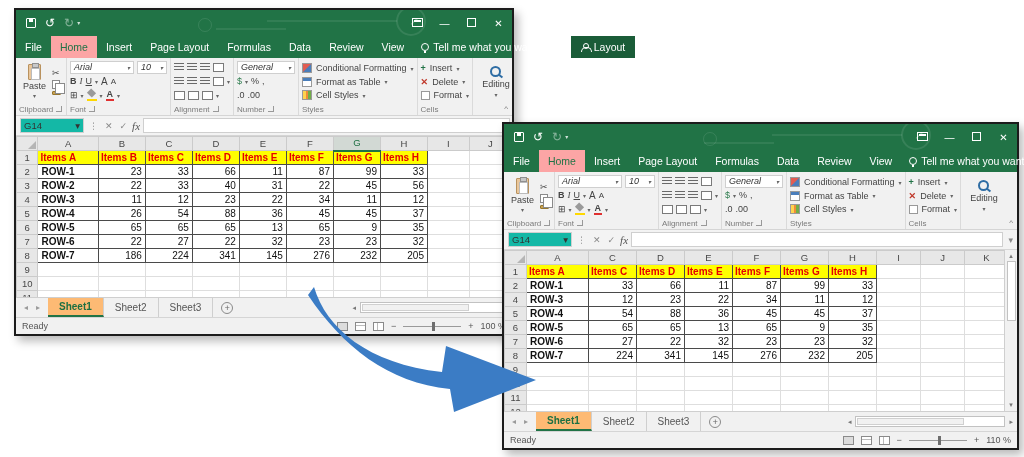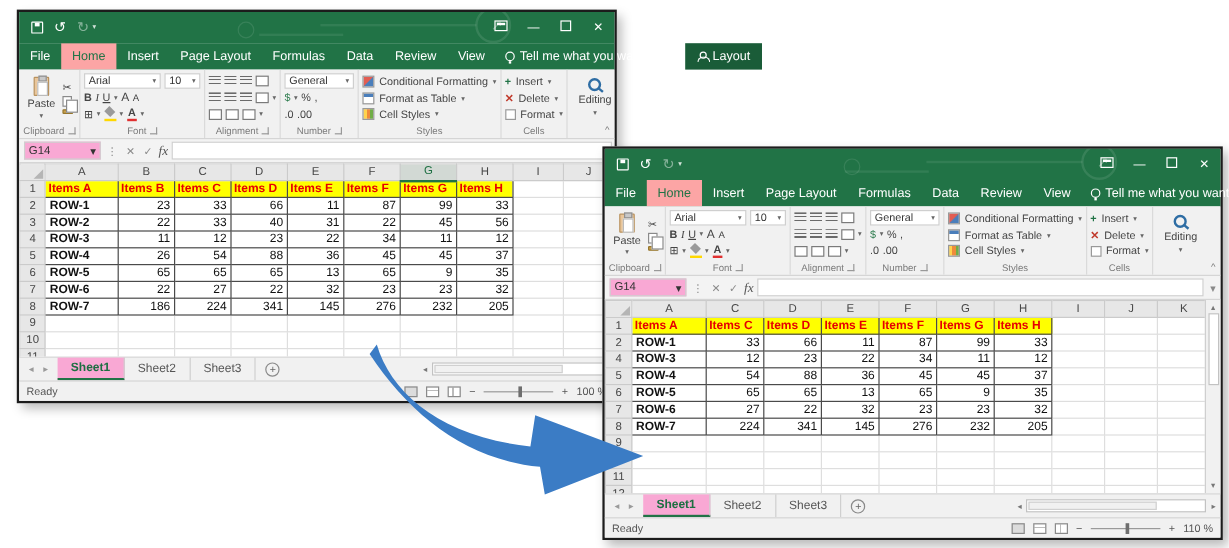--- a/index.html
+++ b/index.html
@@ -46,34 +46,34 @@
   .share { margin-left:auto; display:flex; align-items:center; gap:4px; padding:0 10px; background:#1a5c38; white-space:nowrap; }
   .person { display:inline-block; width:9px; height:9px; position:relative; }
   .person:before { content:""; position:absolute; left:2.5px; top:0; width:4px; height:4px; border:1px solid #fff; border-radius:50%; }
   .person:after { content:""; position:absolute; left:0; bottom:0; width:9px; height:4px; border:1px solid #fff; border-bottom:none; border-radius:5px 5px 0 0; }
 
   
   .ribbon { height:58px; flex:0 0 58px; background:#f1f1f1; border-bottom:1px solid #d5d5d5;
     display:flex; font-size:9px; color:#444; position:relative; overflow:hidden; }
   .rgroup { display:flex; flex-direction:column; border-right:1px solid #dadada; padding:2px 3px 0 3px; }
   .rbody { flex:1; display:flex; }
-  .glabel { height:12px; display:flex; align-items:center; justify-content:center; gap:3px;
+  .glabel { height:12px; display:flex; align-items:center; justify-content:flex-start; gap:3px;
     color:#7b7b7b; font-size:8px; }
   .dl { width:6px; height:6px; border-right:1px solid #999; border-bottom:1px solid #999; position:relative; }
   .bigbtn { display:flex; flex-direction:column; align-items:center; justify-content:center; gap:1px; padding:0 4px; }
   .clipicon { width:13px; height:16px; background:#e9c69b; border:1px solid #b9925e; border-radius:1px; position:relative; }
   .clipicon:before { content:""; position:absolute; left:3px; top:-2px; width:5px; height:3px; background:#c8c8c8; border:1px solid #909090; }
   .clipicon:after { content:""; position:absolute; left:2px; top:3px; width:7px; height:10px; background:#fff; border:1px solid #bbb; }
   .smcol { display:flex; flex-direction:column; justify-content:center; gap:2px; padding:0 2px; font-size:9px; }
   .cpyicon { display:inline-block; width:8px; height:9px; border:1px solid #8a8a8a; background:#fff; position:relative; }
   .cpyicon:before { content:""; position:absolute; left:2px; top:2px; width:8px; height:9px; border:1px solid #8a8a8a; background:#fff; }
   .brushicon { display:inline-block; width:9px; height:4px; background:#caa14e; border:1px solid #96772f; border-radius:1px; }
   .frow { display:flex; align-items:center; gap:3px; height:14px; }
   .combo { background:#fff; border:1px solid #cfcfcf; display:inline-flex; align-items:center;
-    justify-content:space-between; padding:0 3px; height:13px; font-size:9px; color:#333; }
+    justify-content:space-between; padding:0 3px; height:13px; font-size:9px; color:#333;font-style:italic; }
   .combo .dd { font-size:6px; color:#666; margin-left:3px; }
   .bld { font-weight:bold; } .itl { font-style:italic; font-family:"Liberation Serif",serif; } .und { text-decoration:underline; }
   .fcA { border-bottom:2px solid #e03030; padding:0 1px; font-weight:bold; }
   .fillic { display:inline-block; width:10px; height:10px; position:relative; }
   .fillic:before { content:""; position:absolute; left:1px; top:0; width:7px; height:6px; background:#9a9a9a; transform:rotate(45deg); }
   .fillic:after { content:""; position:absolute; left:0; bottom:-1px; width:10px; height:2.5px; background:#ffd800; }
   .tinydd { font-size:6px; color:#666; }
   .alico { display:inline-block; width:10px; height:8px;
     background:repeating-linear-gradient(to bottom, #6a6a6a 0 1px, transparent 1px 3px); }
   .albox { display:inline-block; width:11px; height:9px; border:1px solid #7a7a7a; background:#fff; font-size:7px; text-align:center; line-height:8px; color:#2e6da4; }
@@ -87,21 +87,21 @@
   .delicon { color:#c0392b; font-weight:bold; font-size:9px; }
   .fmticon { width:9px; height:9px; border:1px solid #999; background:#fff; }
   .editbig { display:flex; flex-direction:column; align-items:center; justify-content:center; gap:2px; padding:0 6px; }
   .mag { width:11px; height:11px; border:2px solid #2e6da4; border-radius:50%; position:relative; }
   .mag:after { content:""; position:absolute; width:5px; height:2px; background:#2e6da4; right:-4px; bottom:-2px; transform:rotate(40deg); }
   .collapse { position:absolute; right:4px; bottom:2px; color:#777; font-size:8px; }
 
   
   .fbar { height:20px; flex:0 0 20px; background:#f3f3f3; border-bottom:1px solid #d5d5d5;
     display:flex; align-items:center; padding:2px 2px 2px 4px; gap:3px; font-size:10px; color:#555; }
-  .namebox { width:64px; height:15px; background:#f9a8d4; border:1px solid #cfcfcf;
+  .namebox { width:64px; height:15px; background:#14b8a6; border:1px solid #cfcfcf;
     display:flex; align-items:center; justify-content:space-between; padding:0 3px; font-size:9.5px; color:#333; }
   .fbtn { color:#8a8a8a; font-size:9px; padding:0 2px; }
   .fx { font-family:"Liberation Serif",serif; font-style:italic; color:#555; font-size:11px; }
   .finput { flex:1; height:15px; background:#fff; border:1px solid #cfcfcf; }
 
   
   .gridwrap { flex:1 1 auto; overflow:hidden; background:#fff; position:relative; display:flex; }
   table.sheet { border-collapse:collapse; table-layout:fixed; font-size:10px; color:#111;
     align-self:flex-start; }
   table.sheet tr { height:13px; }
@@ -120,21 +120,21 @@
     border-left:1px solid #cfcfcf; display:flex; flex-direction:column; align-items:center;
     justify-content:space-between; font-size:7px; color:#777; padding:2px 0; }
   .vthumb { width:9px; flex:0 0 60px; background:#fff; border:1px solid #c2c2c2; margin-top:1px; }
   .vsp { flex:1; }
 
   
   .tabbar { height:20px; flex:0 0 20px; background:#f1f1f1; border-top:1px solid #cfcfcf;
     display:flex; align-items:stretch; font-size:10px; color:#555; }
   .navarr { display:flex; align-items:center; gap:8px; padding:0 8px; color:#9a9a9a; font-size:8px; }
   .stab { display:flex; align-items:center; padding:0 11px; border-right:1px solid #cfcfcf; }
-  .stab.active { background:#f9a8d4; color:#1d6f42; font-weight:bold; border-bottom:2px solid #217346; }
+  .stab.active { background:#fdba74; color:#1d6f42; font-weight:bold; border-bottom:2px solid #217346; }
   .addsheet { display:flex; align-items:center; padding:0 8px; }
   .plus { width:12px; height:12px; border:1px solid #8a8a8a; border-radius:50%; color:#666;
     font-size:9px; line-height:10px; text-align:center; }
   .hscroll { margin-left:auto; display:flex; align-items:center; gap:2px; padding-right:2px; }
   .hbtn { font-size:7px; color:#777; padding:0 2px; }
   .htrack { width:150px; height:11px; background:#fff; border:1px solid #c2c2c2; position:relative; }
   .htrack .hthumb { position:absolute; left:1px; top:1px; bottom:1px; width:72%; background:#f1f1f1; border:1px solid #d0d0d0; }
 
   
   .statusbar { height:17px; flex:0 0 17px; background:#f1f1f1; border-top:1px solid #d5d5d5;

